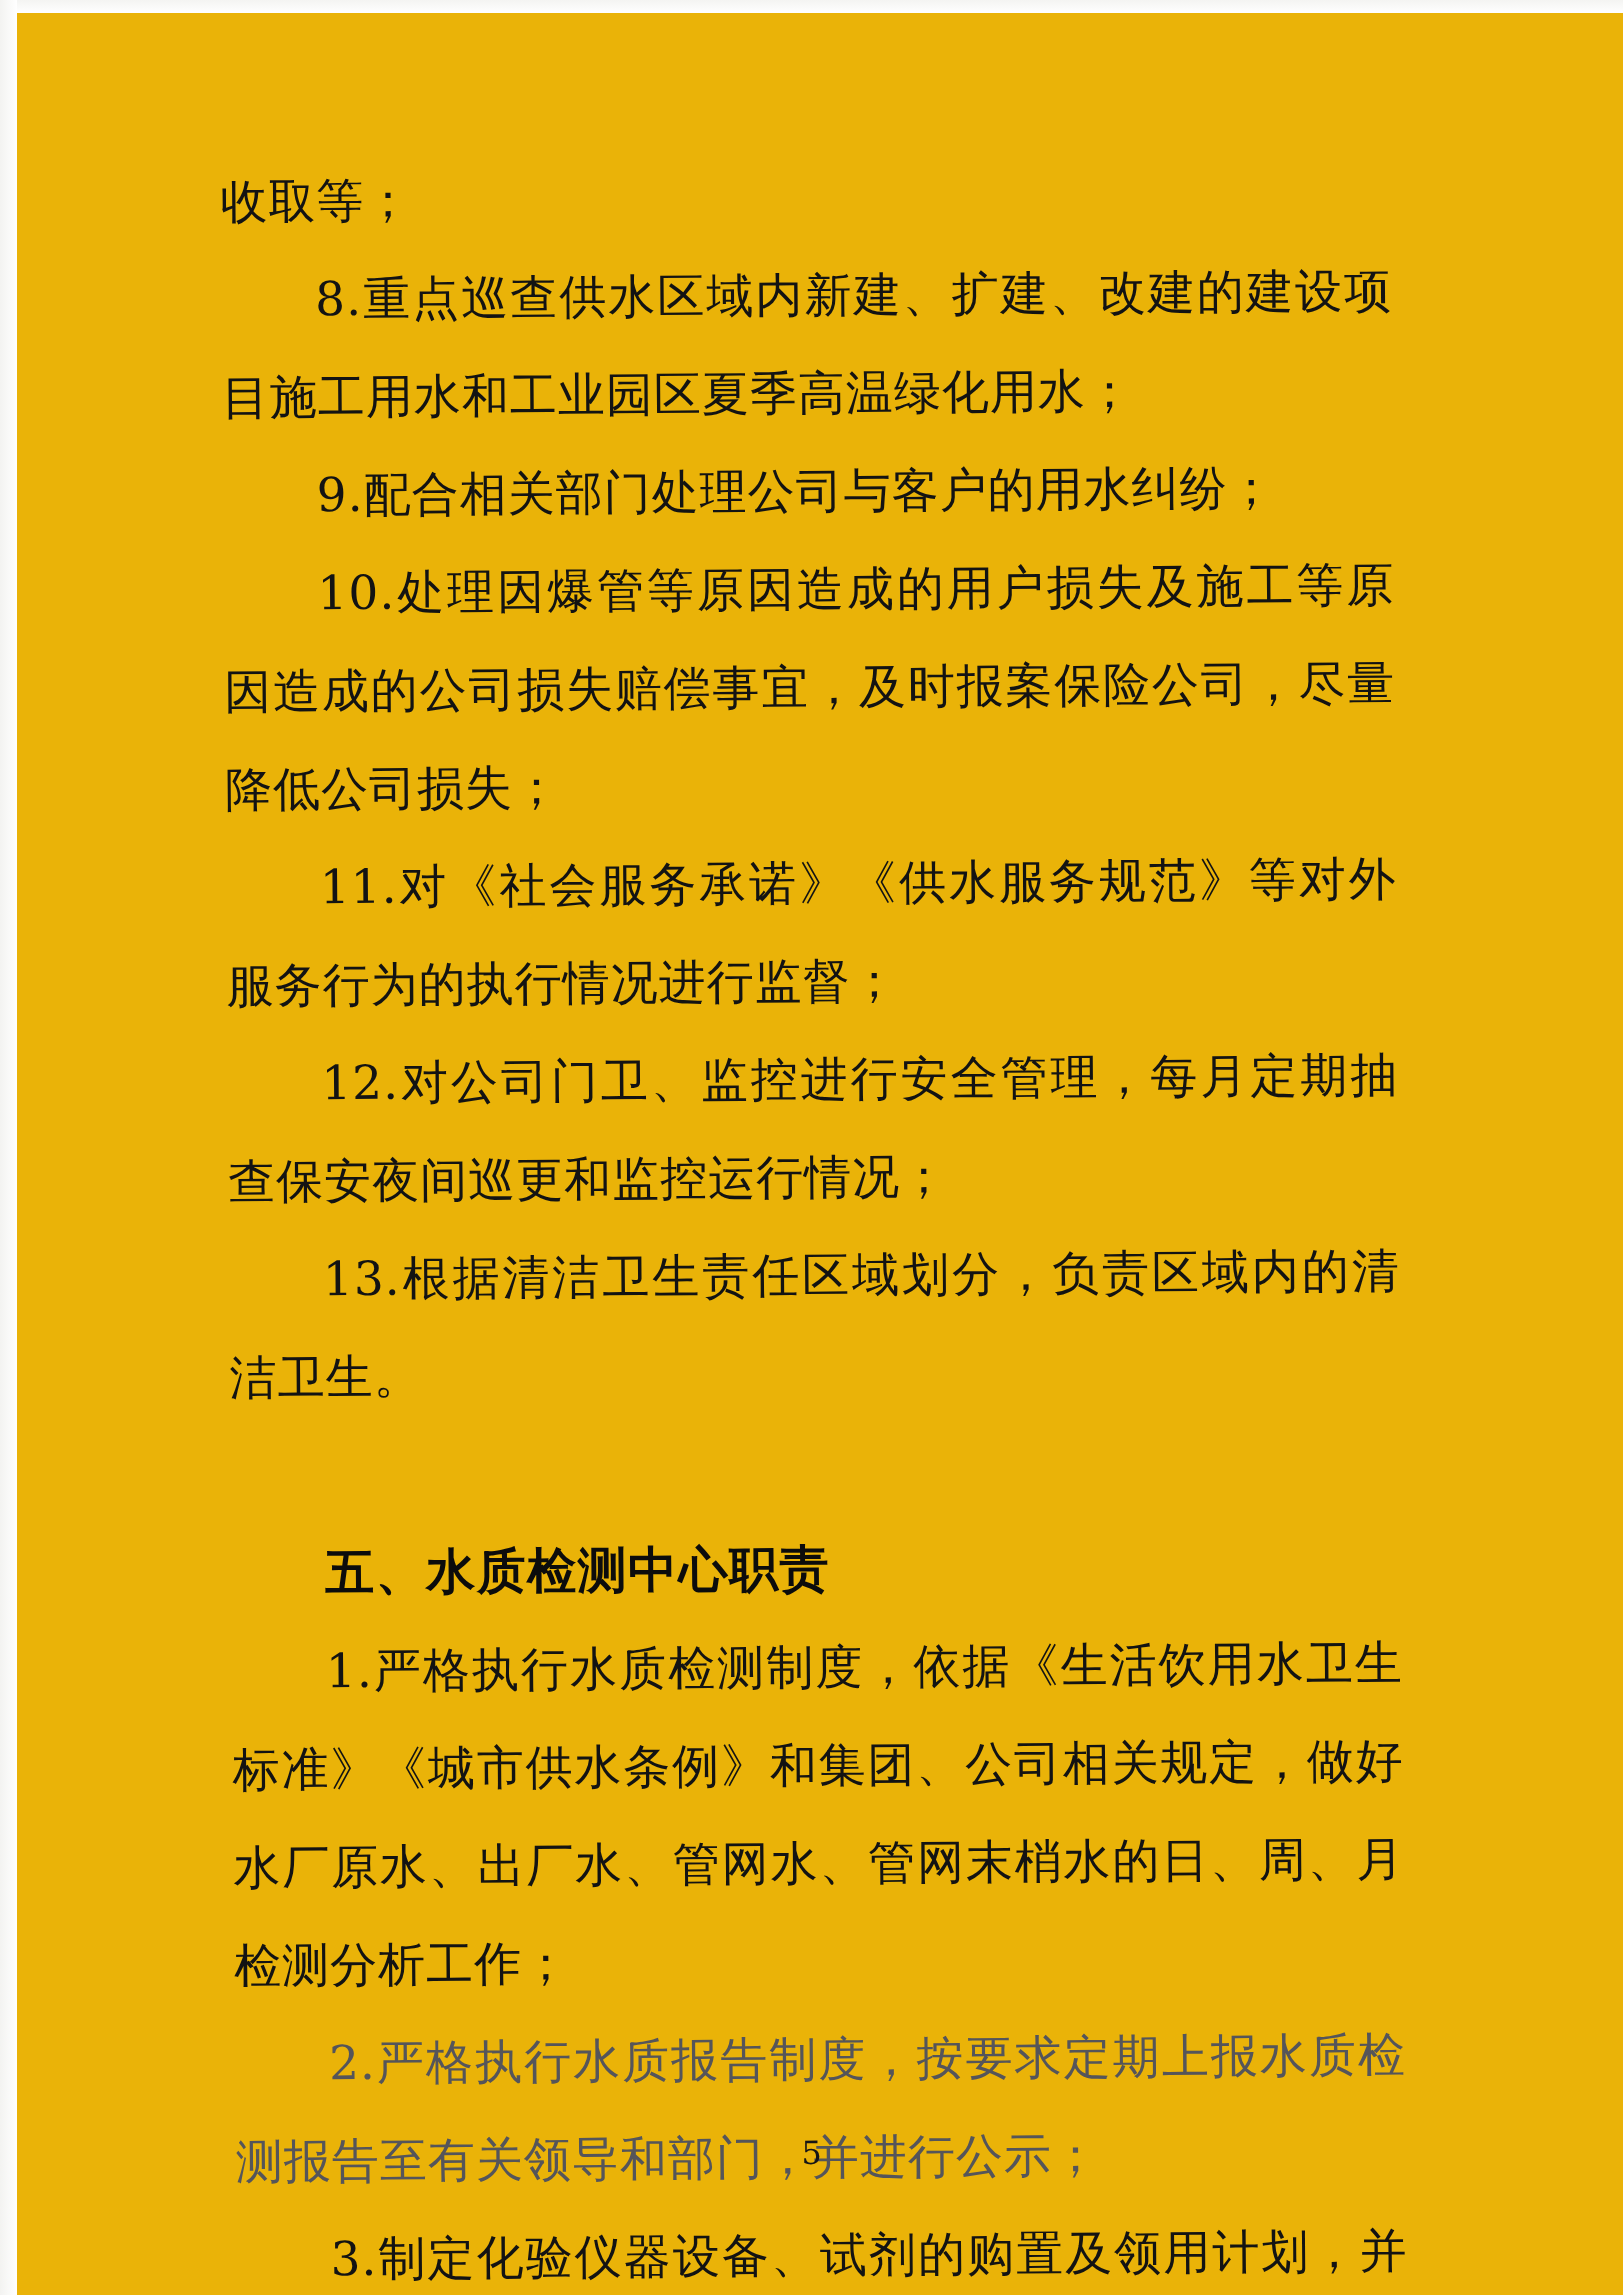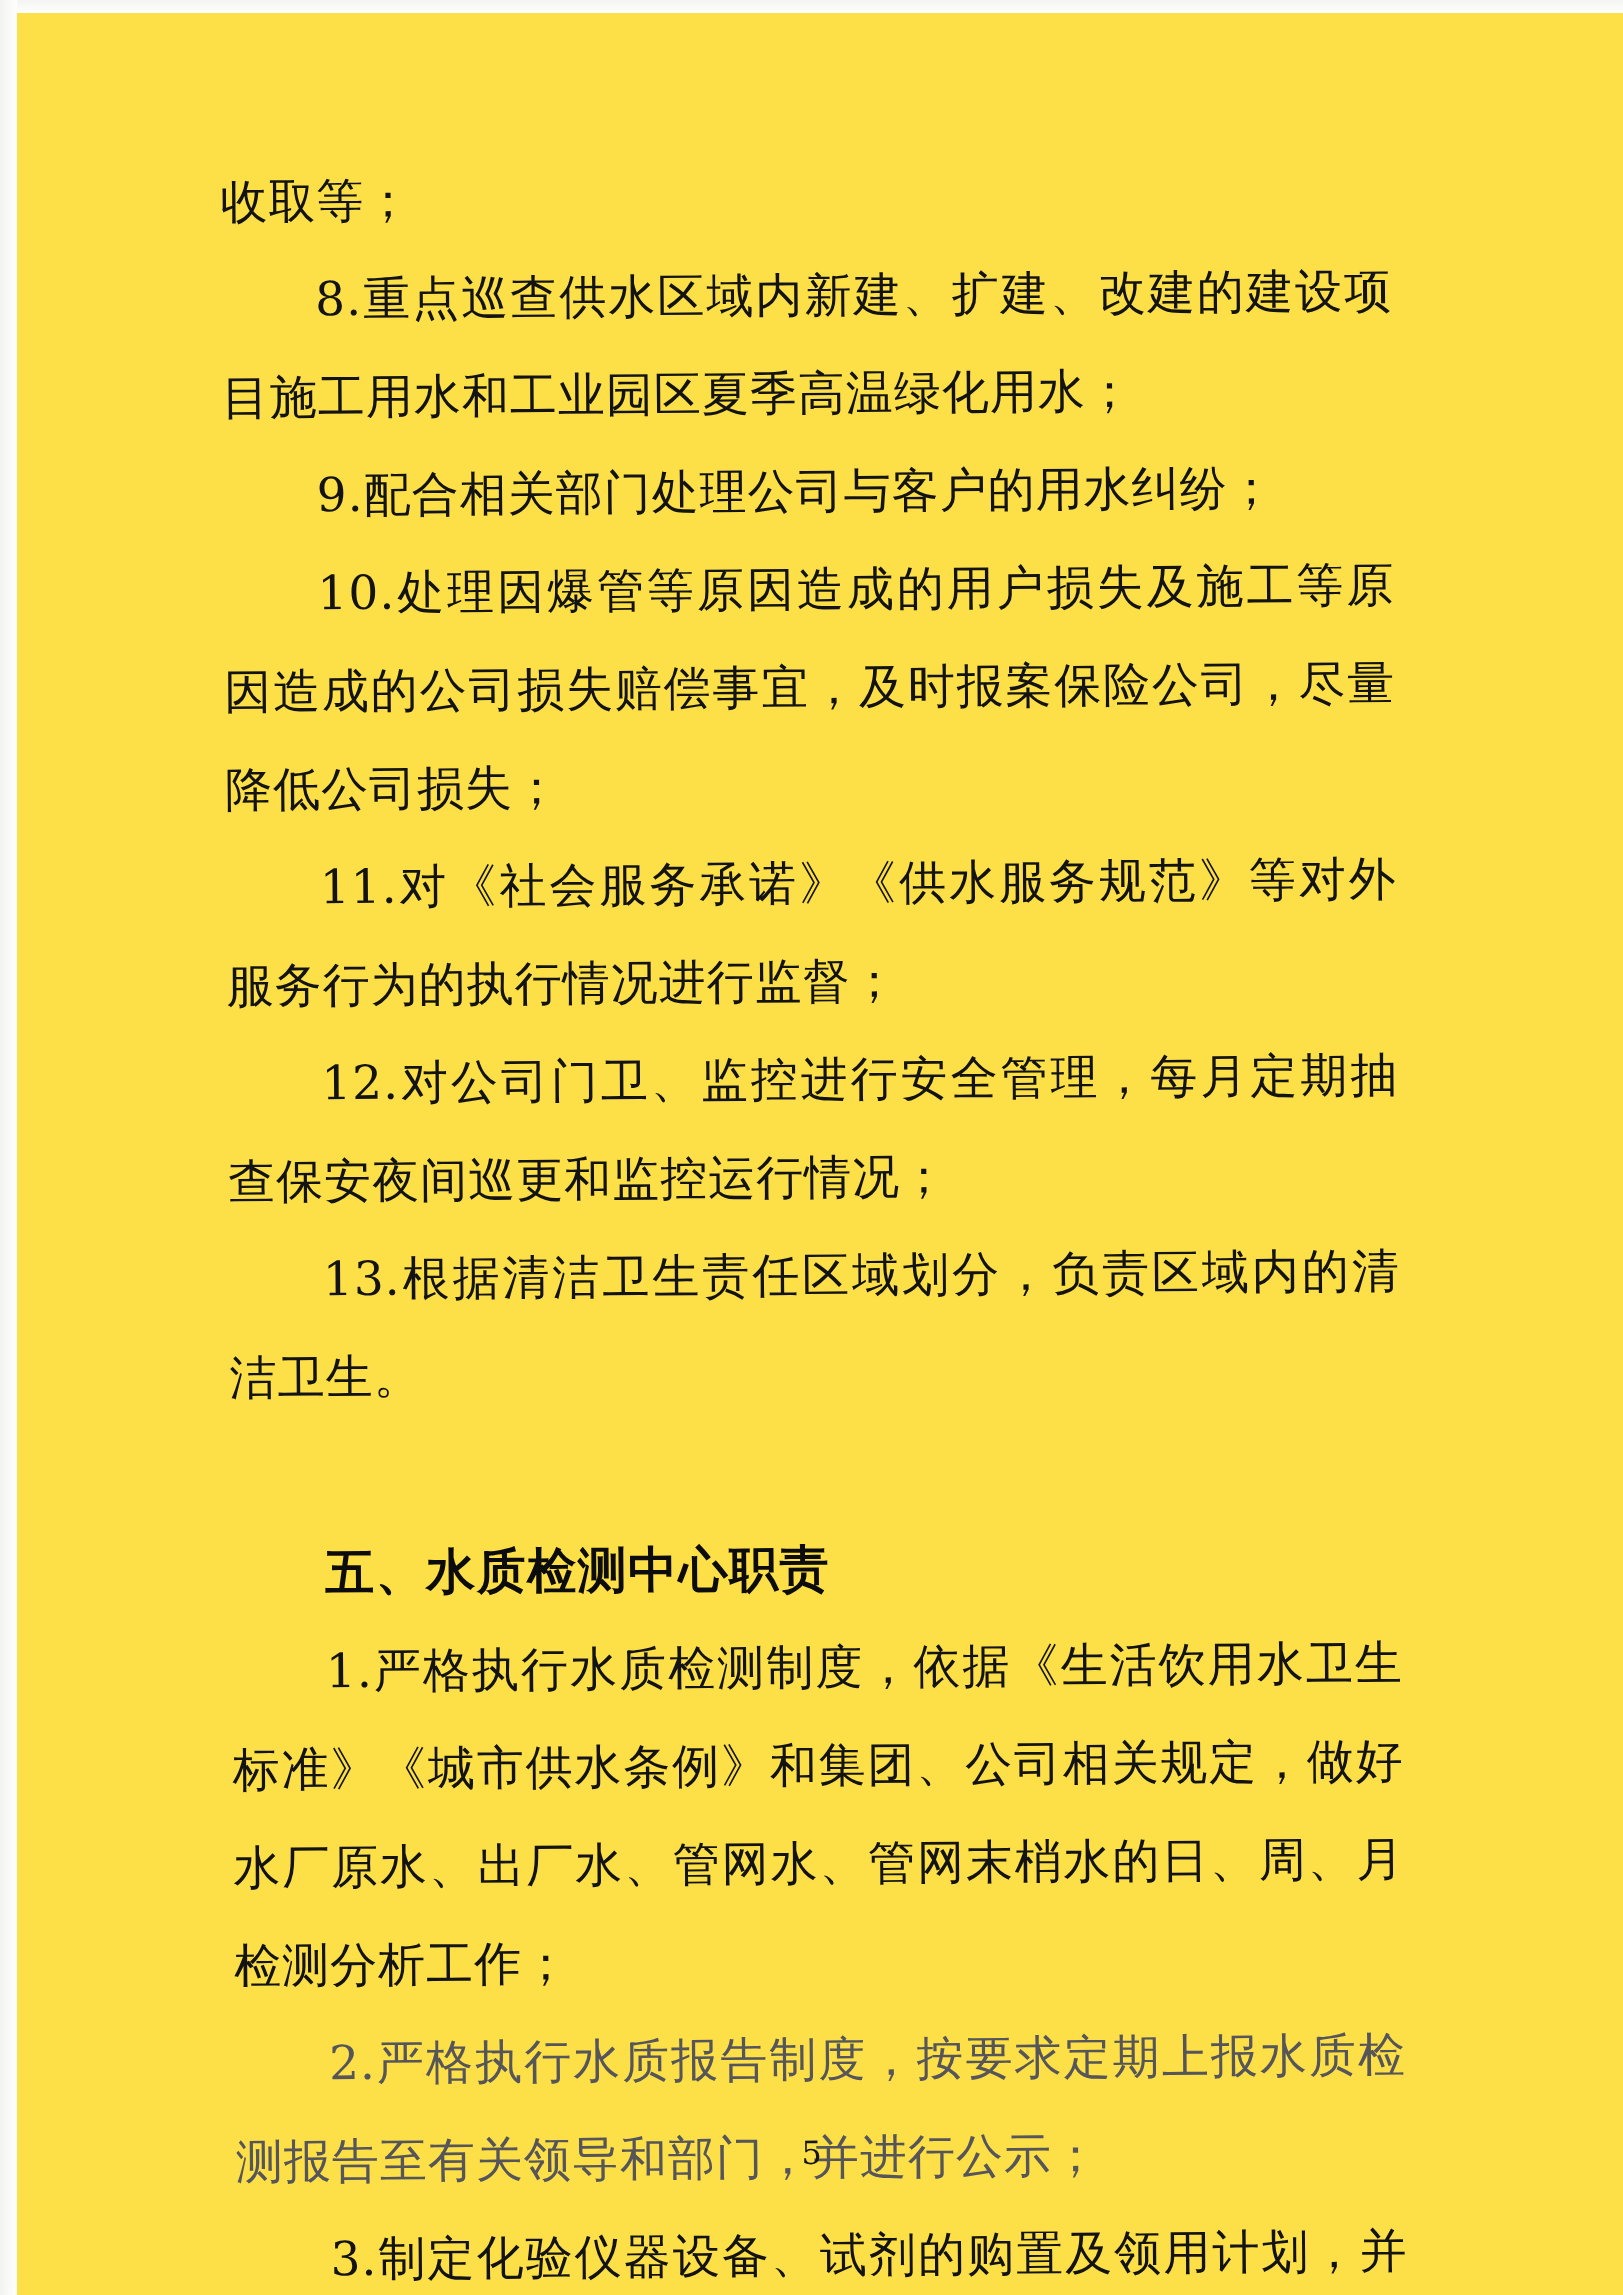--- a/index.html
+++ b/index.html
@@ -12,21 +12,21 @@
     height: 2295px;
     position: relative;
     overflow: hidden;
     font-family: "DejaVu Serif", "Liberation Serif", serif;
   }
 
   
   #page {
     position: absolute;
     inset: 0;
-    background: #fde047;
+    background: #eab308;
   }
 
   
   #text-block {
     position: absolute;
     left: 220px;
     top: 153px;
     width: 1171px;
     transform: rotate(-0.45deg);
     transform-origin: 0 0;

